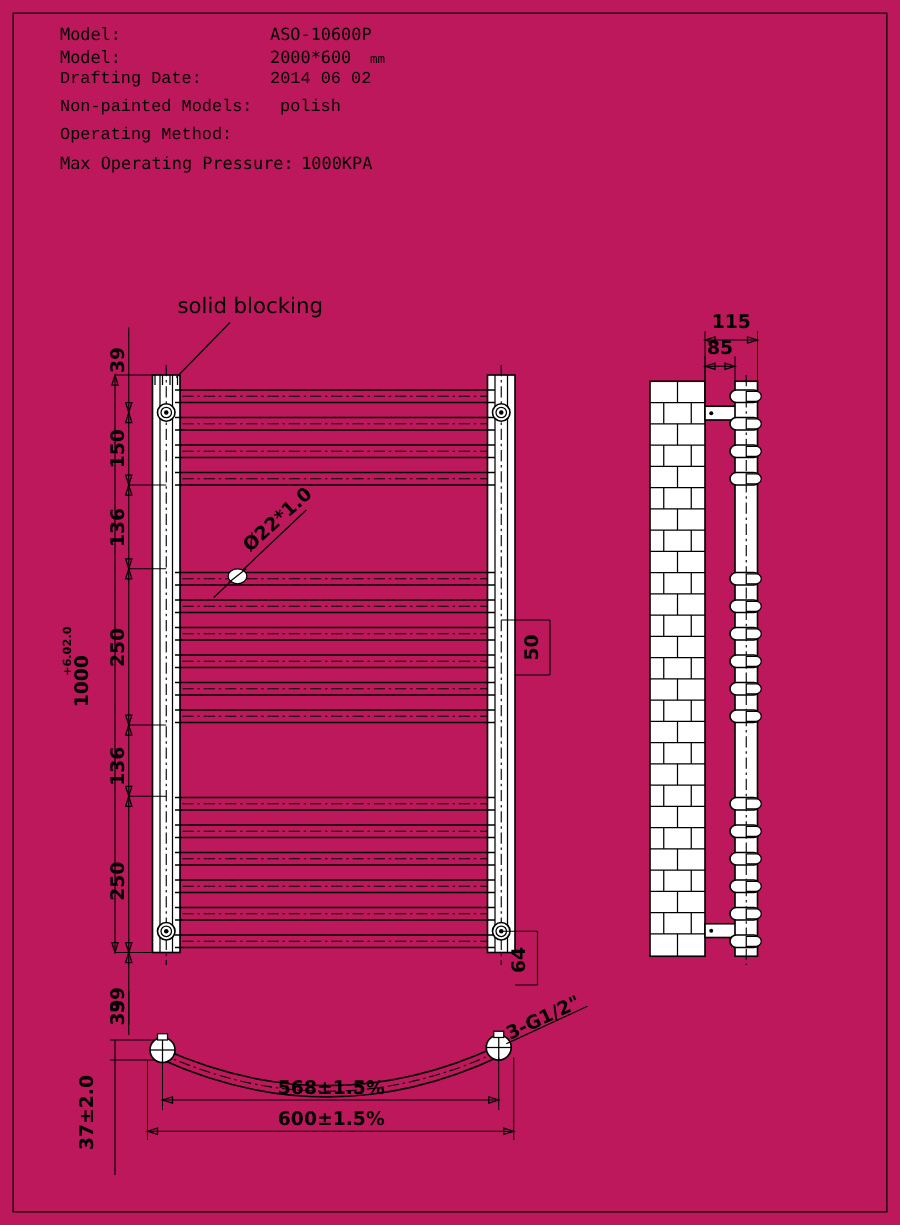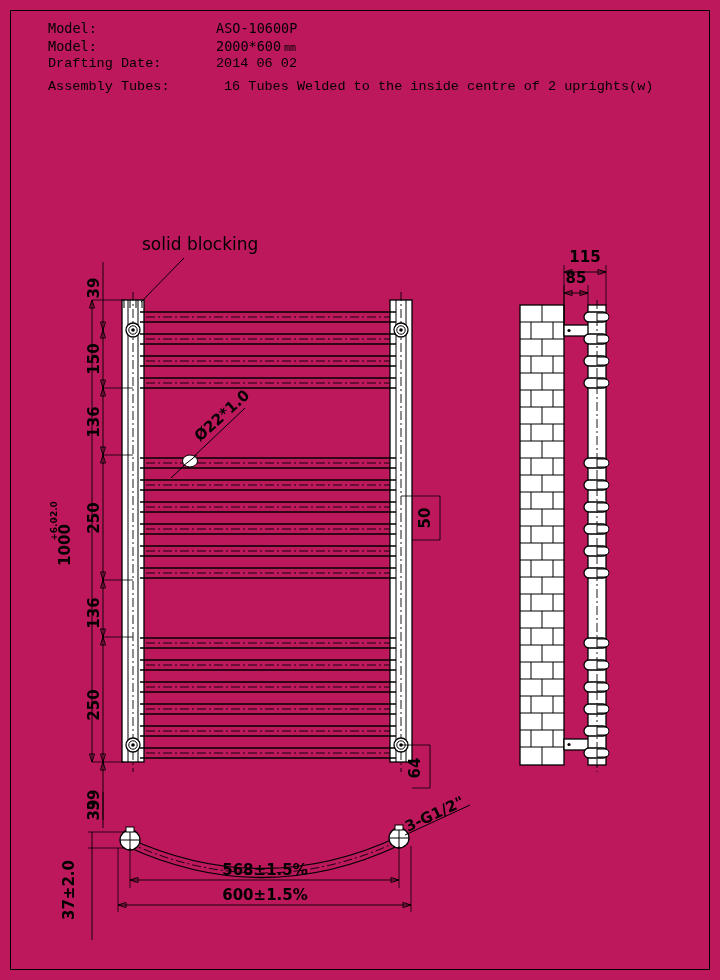--- a/index.html
+++ b/index.html
@@ -42,21 +42,21 @@
   .spec-row.tight { margin-bottom: 4px; }
   .spec-row.loose { margin-bottom: 9px; font-family: Liberation Mono, monospace; }
   .spec-label {
     display: inline-block;
   }
   .spec-value {
     display: inline-block;
   }
   .spec-unit {
     font-size: 10px;
-    padding-left: 3px;
+    padding-left: 15px;
   }
   .spec-row.combined .spec-label { padding-right: 6px; }
   svg#drawing {
     position: absolute;
     left: 0;
     top: 0;
     width: 720px;
     height: 980px;
   }
   text.dim {
@@ -111,26 +111,33 @@
       <span class="spec-unit">mm</span>
     </div>
 
     <div class="spec-row loose">
       <span class="spec-label" style="width:168px">Drafting Date:</span>
       <span class="spec-value"></span>
       <span class="spec-value">2014 06 02</span>
     </div>
 
 
-
     <div class="spec-row loose">
-      <span class="spec-label" style="width:176px">Assembly Tubes:</span>
-      <span class="spec-value">16 Tubes Welded to the inside centre of 2 uprights(w)</span>
+      <span class="spec-label" style="width:176px">Non-painted Models:</span>
+      <span class="spec-value">polish</span>
     </div>
 
+    <div class="spec-row loose">
+      <span class="spec-label" style="width:176px">Operating Method:</span>
+    </div>
+
+    <div class="spec-row combined">
+      <span class="spec-label">Max Operating Pressure:</span>
+      <span class="spec-value">1000KPA</span>
+    </div>
 
   </div>
 
   <svg id="drawing" viewBox="0 0 720 980">
 
     <g>
 
       <g>
         <rect class="ln med fillw" x="122" y="300" width="22" height="462"></rect>
         <line class="ln thin" x1="128" y1="300" x2="128" y2="762"></line>

